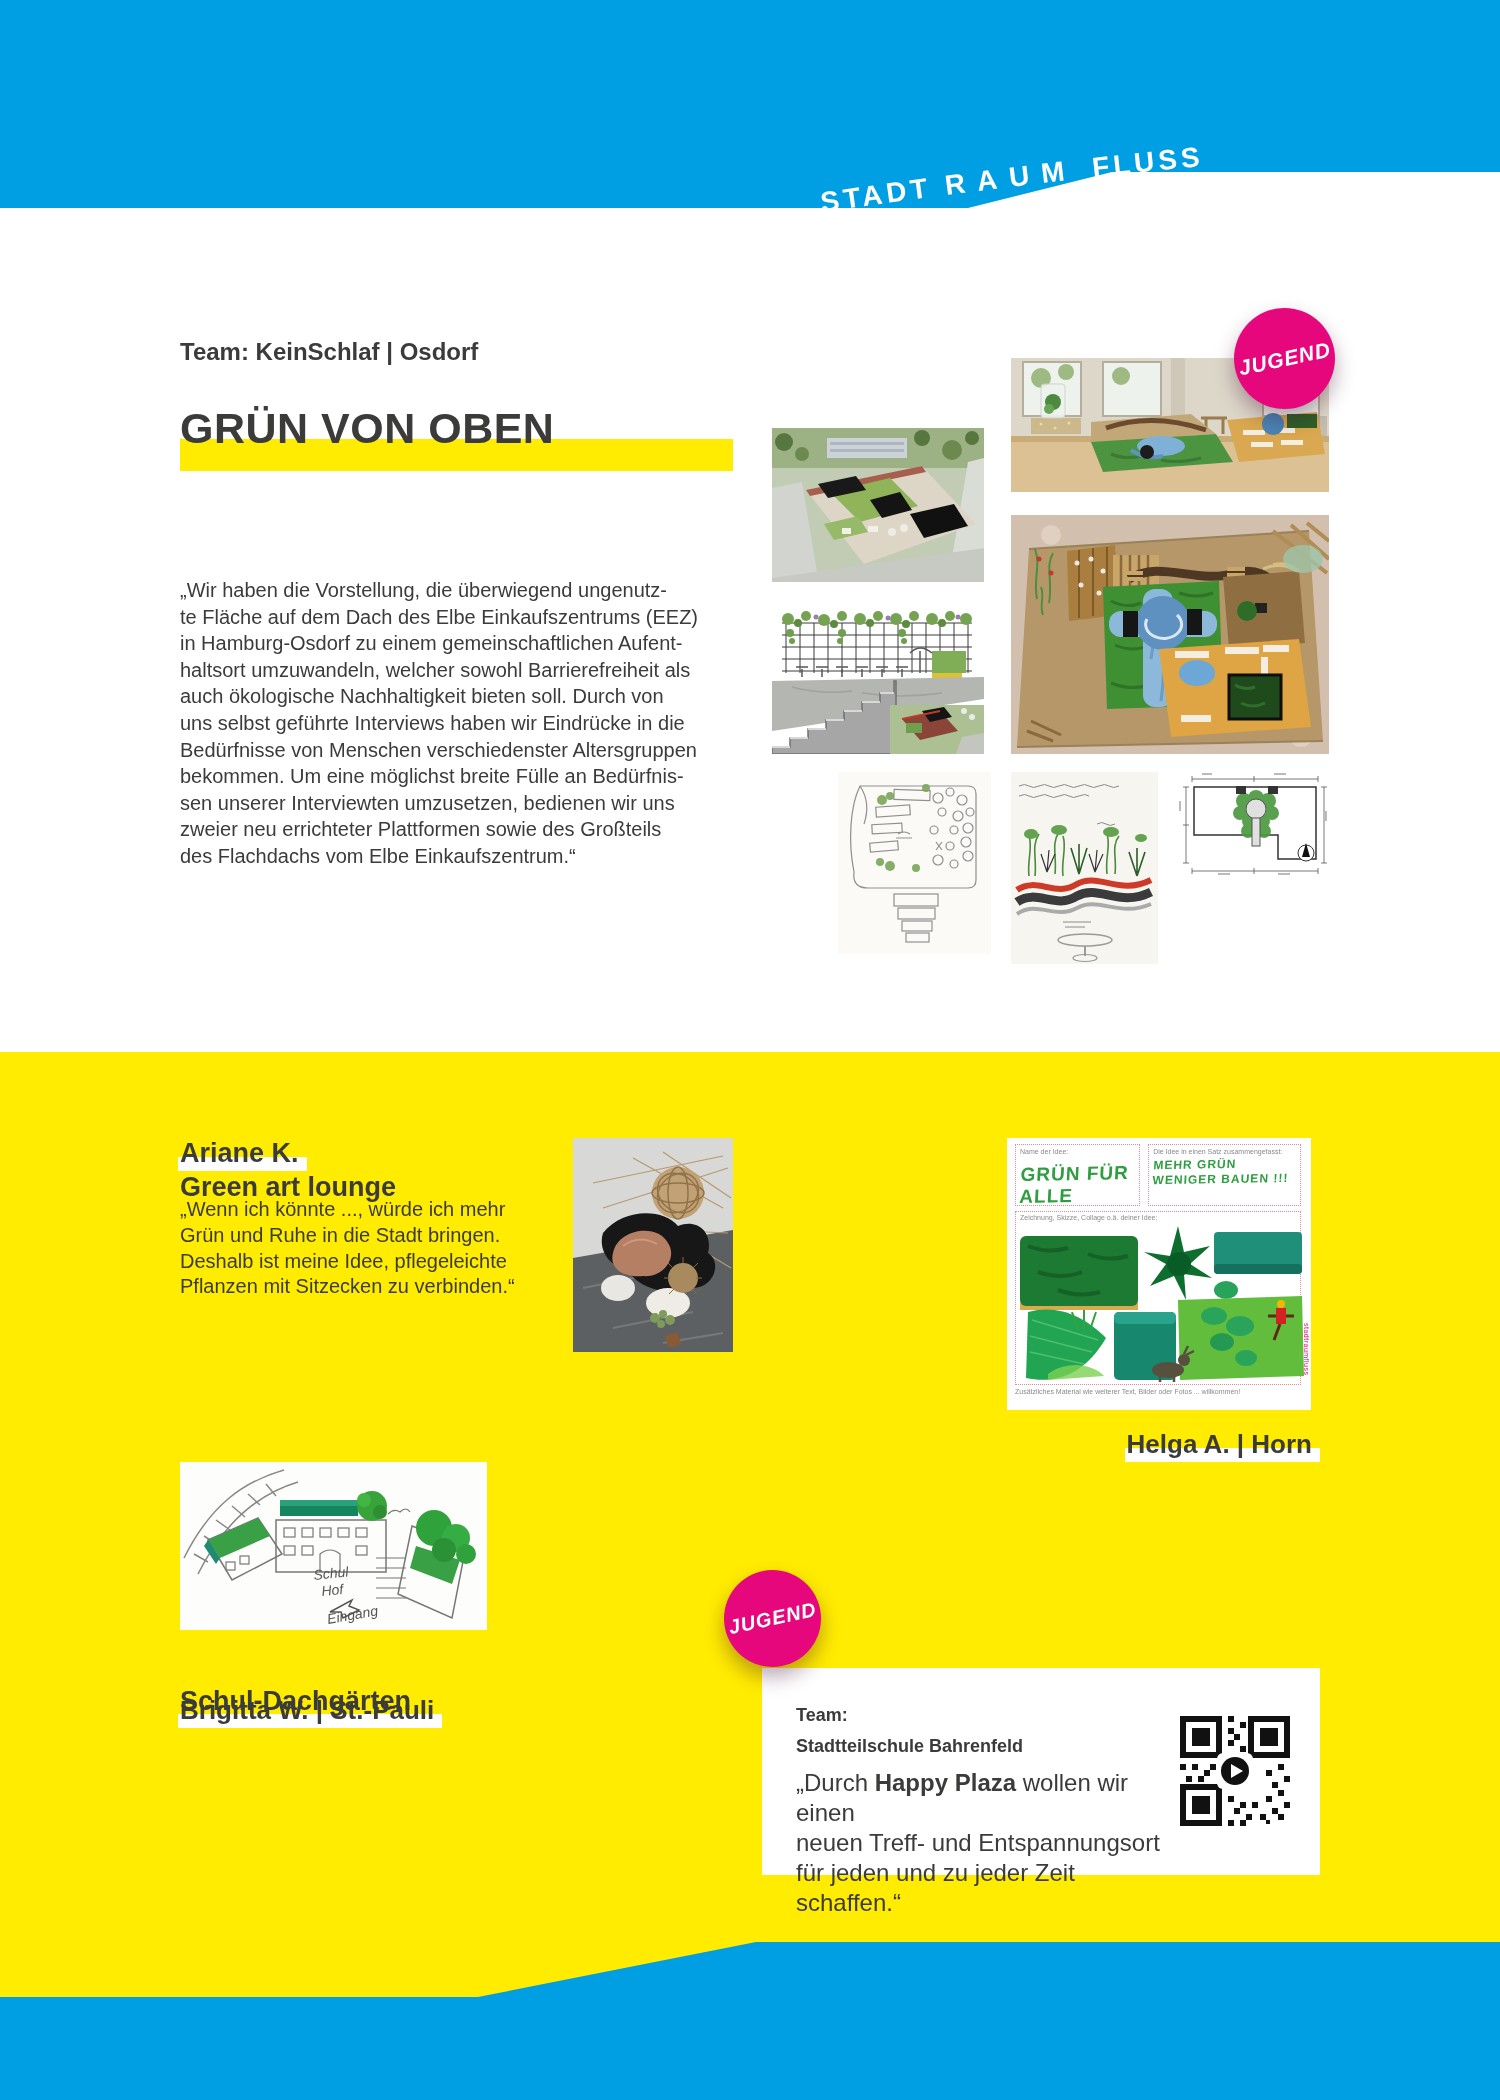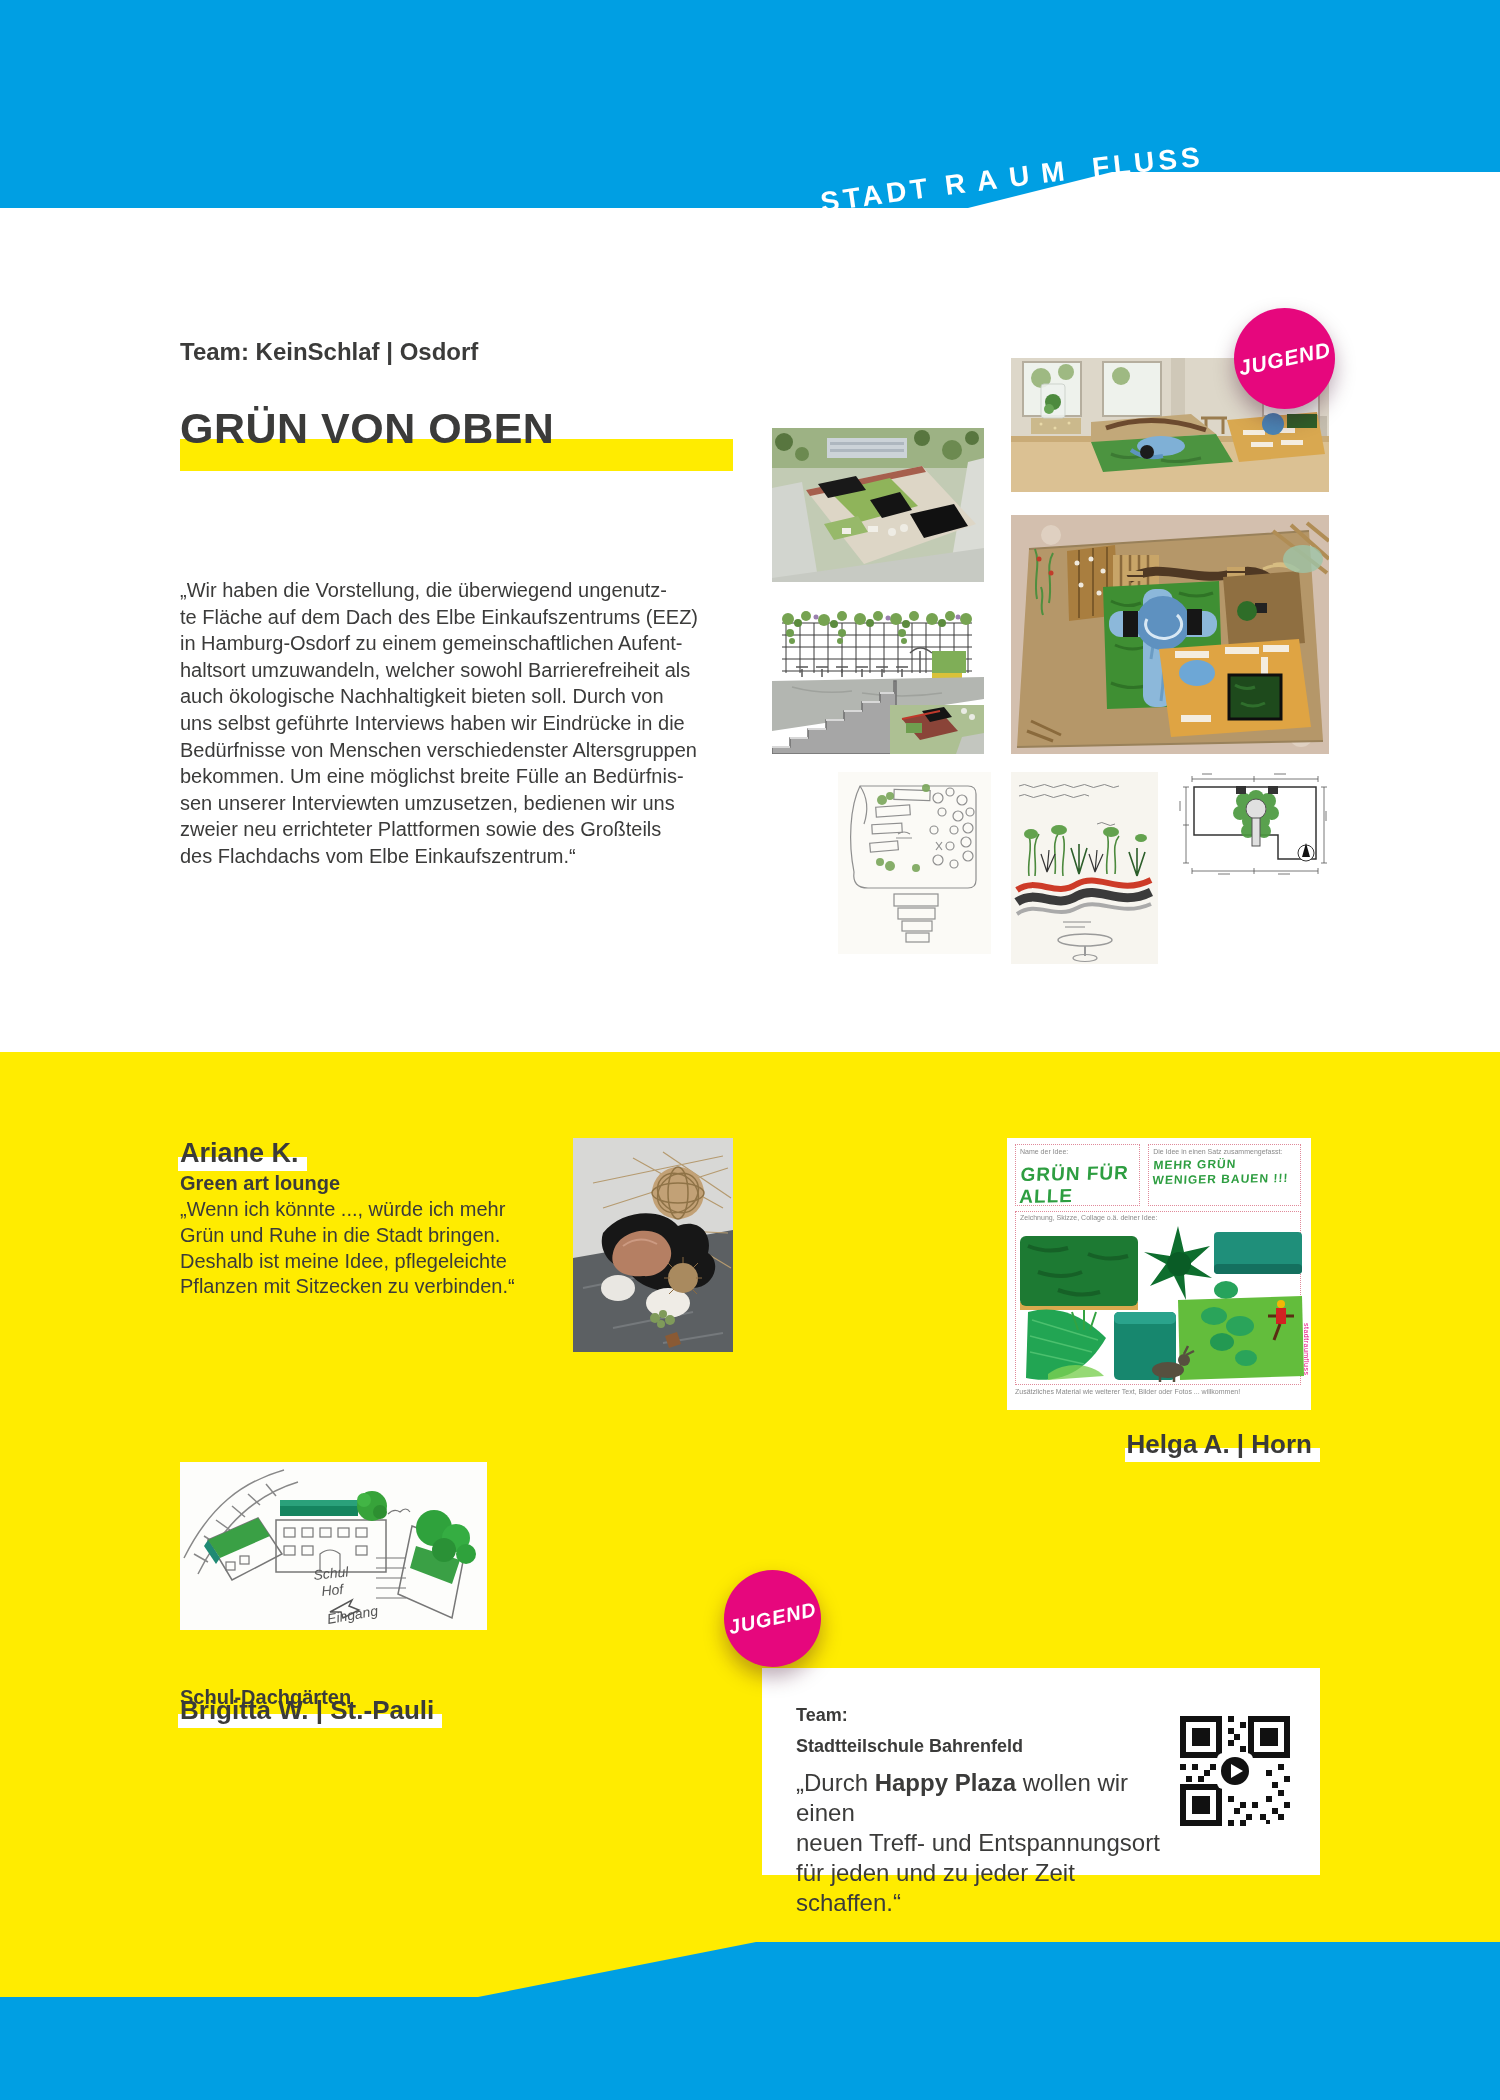--- a/index.html
+++ b/index.html
@@ -20,21 +20,21 @@
   
   .team-line{left:180px;top:338px;font-size:24px;font-weight:bold;}
   .title-bar{left:180px;top:439px;width:553px;height:32px;background:#FFEC00;}
   .page-title{left:180px;top:404px;font-size:43px;font-weight:bold;letter-spacing:.5px;}
   .subtitle{left:180px;top:500px;font-size:25px;font-weight:bold;line-height:34px;}
   .main-quote{left:180px;top:577px;width:610px;font-size:20px;line-height:26.6px;}
 
   .person-name{font-weight:bold;font-size:27px;}
   .hl-w{background:linear-gradient(to bottom,rgba(0,0,0,0) 58%,#ffffff 58%);
         display:inline-block;padding:0 8px 2px 2px;margin-left:-2px;}
-  .person-project{font-weight:bold;font-size:20px;}
+  .person-project{font-weight:bold;font-size:27px;}
   .person-quote{font-size:20px;line-height:25.8px;}
 
   .ariane-name{left:180px;top:1138px;}
   .ariane-project{left:180px;top:1172px;}
   .ariane-quote{left:180px;top:1197px;width:470px;}
 
   .helga-name{left:1005px;top:1429px;width:315px;text-align:right;font-size:26px;}
 
   .brigitta-name{left:180px;top:1652px;font-size:26px;margin-top:43px;}
   .brigitta-project{left:180px;top:1686px;}

